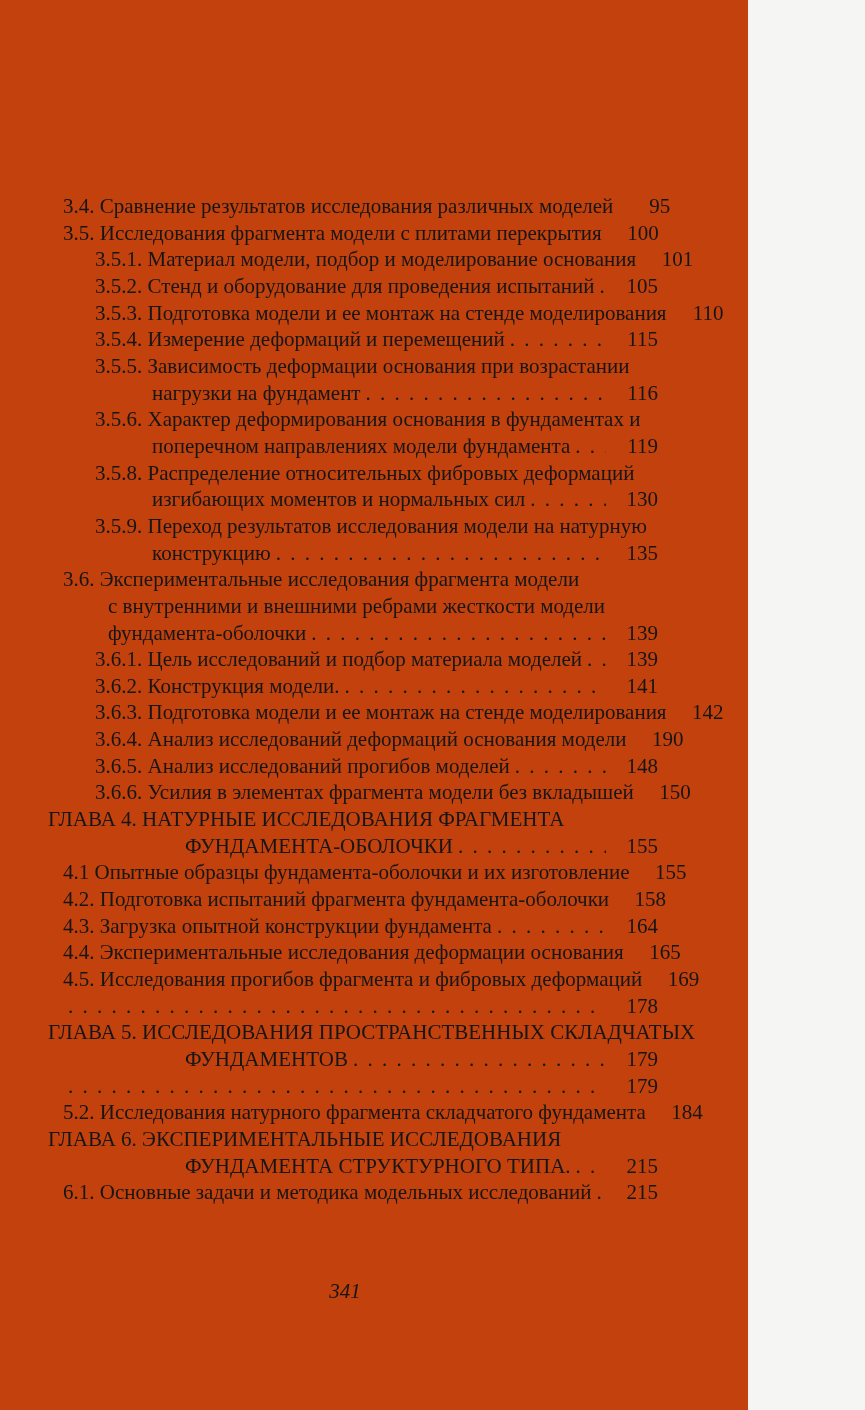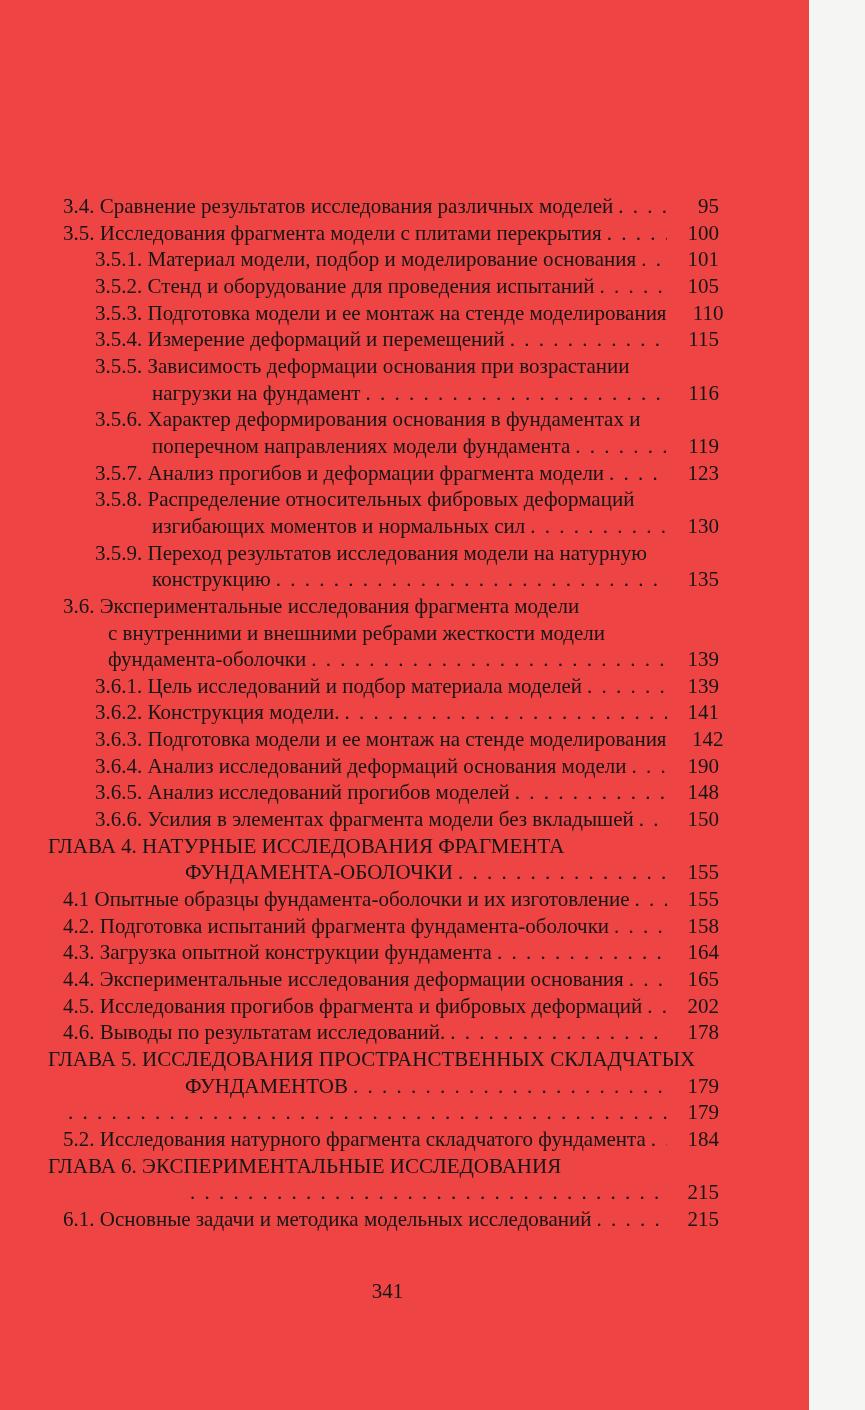--- a/index.html
+++ b/index.html
@@ -3,22 +3,22 @@
 <meta charset="utf-8">
 <style>
   html, body { margin: 0; padding: 0; }
   body {
     width: 865px; height: 1410px;
     background: #f5f5f3;
     font-family: "Liberation Serif", "DejaVu Serif", serif;
   }
   .page {
     position: relative;
-    width: 809px; height: 1410px;
-    background: #ef4444;
+    width: 748px; height: 1410px;
+    background: #c2410c;
     color: #161616;
     overflow: hidden;
   }
   .toc {
     position: absolute;
     top: 193px; left: 0; right: 90px;
   }
   .row {
     display: flex;
     align-items: baseline;
@@ -39,34 +39,35 @@
     letter-spacing: 2px;
   }
   .pg {
     flex: 0 0 46px;
     text-align: right;
   }
   
   .ch   { margin-left: 48px;  }  
   .chc  { margin-left: 185px; }  
   .l1   { margin-left: 63px;  }  
-  .l1c  { margin-left: 108px; justify-content: flex-end; }  
+  .l1c  { margin-left: 108px; }  
   .l2   { margin-left: 95px;  }  
   .l2c  { margin-left: 152px; font-family: Liberation Serif, serif; }  
   
   .np .leader { visibility: hidden; }
   .footer {
     position: absolute;
-    top: 1279px; left: 12px;
+    top: 1279px; left: 0;
     width: 100%;
     text-align: center;
     padding-right: 58px;
     box-sizing: border-box;
     font-size: 21px;
     color: #161616;
+    font-style: italic;
   }
 </style>
 </head>
 <body>
 
 <div class="page">
   <div class="toc">
 
     <div class="row l1">
         <span class="t">3.4. Сравнение результатов исследования различных моделей</span>
@@ -111,25 +112,20 @@
     <div class="row l2 np">
         <span class="t">3.5.6. Характер деформирования основания в фундаментах и</span>
         <span class="leader"></span>
         <span class="pg"></span>
       </div>
     <div class="row l2c">
         <span class="t">поперечном направлениях модели фундамента</span>
         <span class="leader"></span>
         <span class="pg">119</span>
       </div>
-    <div class="row l2">
-        <span class="t">3.5.7. Анализ прогибов и деформации фрагмента модели</span>
-        <span class="leader"></span>
-        <span class="pg">123</span>
-      </div>
     <div class="row l2 np">
         <span class="t">3.5.8. Распределение относительных фибровых деформаций</span>
         <span class="leader"></span>
         <span class="pg"></span>
       </div>
     <div class="row l2c">
         <span class="t">изгибающих моментов и нормальных сил</span>
         <span class="leader"></span>
         <span class="pg">130</span>
       </div>
@@ -214,24 +210,23 @@
         <span class="pg">164</span>
       </div>
     <div class="row l1">
         <span class="t">4.4. Экспериментальные исследования деформации основания</span>
         <span class="leader"></span>
         <span class="pg">165</span>
       </div>
     <div class="row l1">
         <span class="t">4.5. Исследования прогибов фрагмента и фибровых деформаций</span>
         <span class="leader"></span>
-        <span class="pg">202</span>
-      </div>
-    <div class="row l1">
-        <span class="t">4.6. Выводы по результатам исследований.</span>
+        <span class="pg">169</span>
+      </div>
+    <div class="row l1">
         <span class="leader"></span>
         <span class="pg">178</span>
       </div>
     <div class="row ch np">
         <span class="t">ГЛАВА 5. ИССЛЕДОВАНИЯ ПРОСТРАНСТВЕННЫХ СКЛАДЧАТЫХ</span>
         <span class="leader"></span>
         <span class="pg"></span>
       </div>
     <div class="row chc">
         <span class="t">ФУНДАМЕНТОВ</span>
@@ -246,20 +241,21 @@
         <span class="t">5.2. Исследования натурного фрагмента складчатого фундамента</span>
         <span class="leader"></span>
         <span class="pg">184</span>
       </div>
     <div class="row ch np">
         <span class="t">ГЛАВА 6. ЭКСПЕРИМЕНТАЛЬНЫЕ ИССЛЕДОВАНИЯ</span>
         <span class="leader"></span>
         <span class="pg"></span>
       </div>
     <div class="row chc">
+        <span class="t">ФУНДАМЕНТА СТРУКТУРНОГО ТИПА.</span>
         <span class="leader"></span>
         <span class="pg">215</span>
       </div>
     <div class="row l1">
         <span class="t">6.1. Основные задачи и методика модельных исследований</span>
         <span class="leader"></span>
         <span class="pg">215</span>
       </div>
 
   </div>

